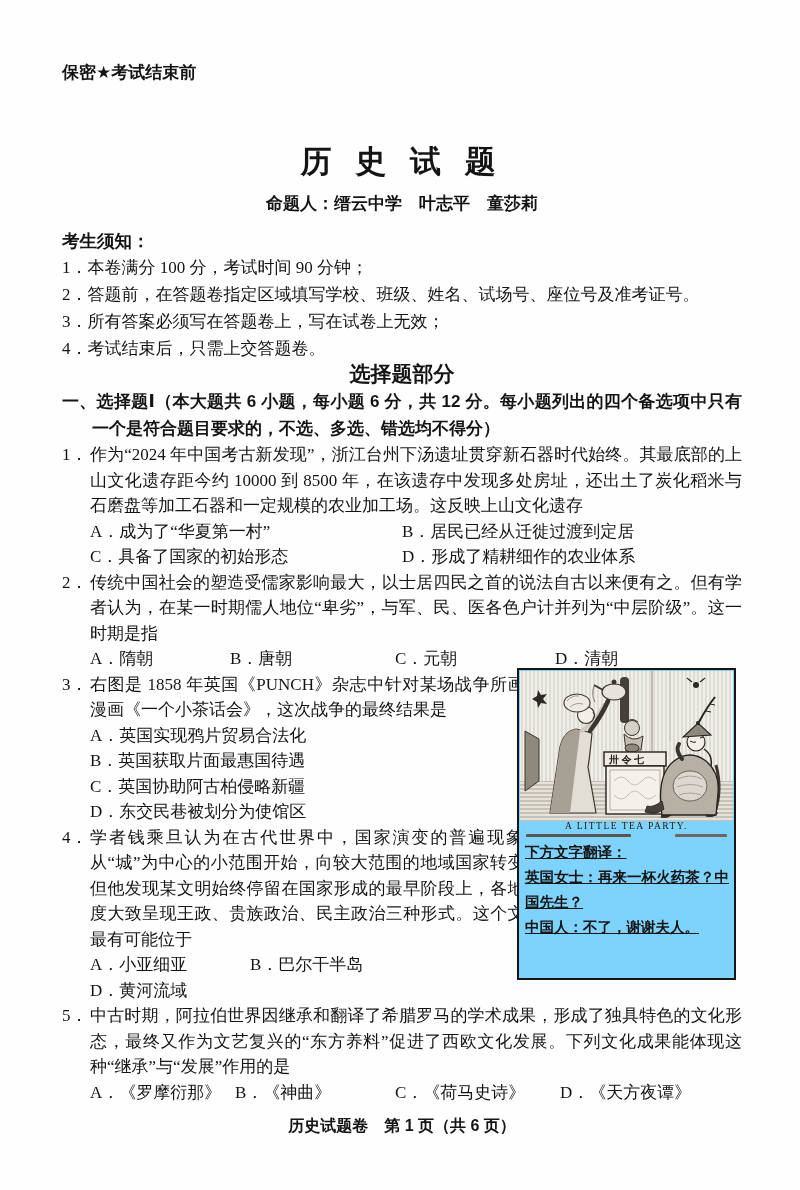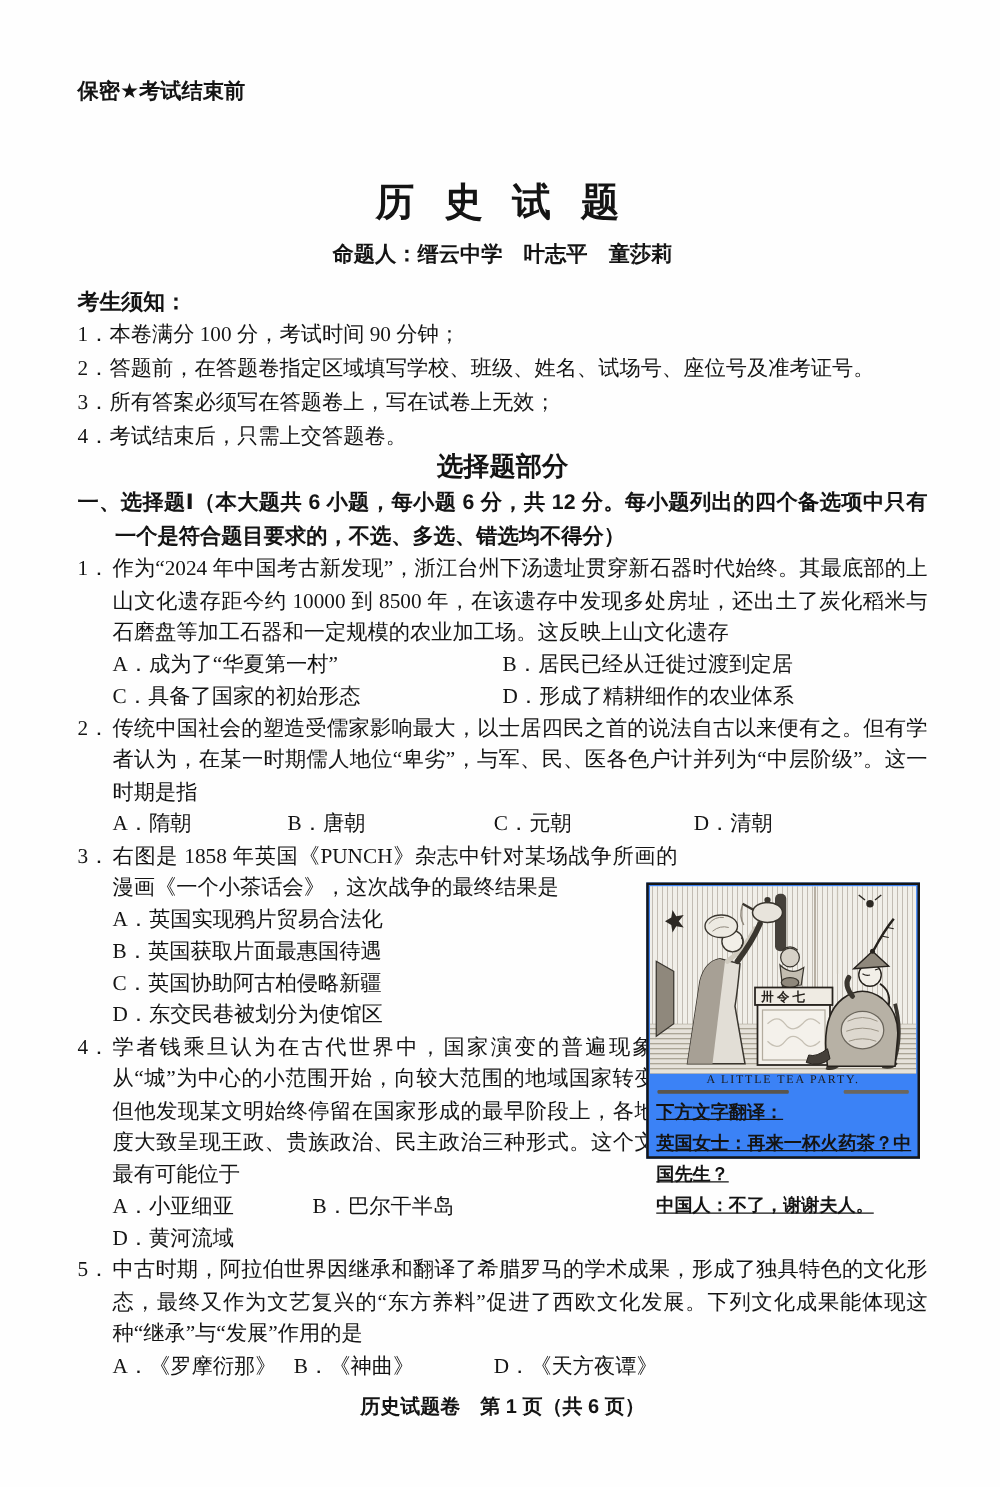--- a/index.html
+++ b/index.html
@@ -59,25 +59,24 @@
   .w310{width:312px;}
   .w140{width:140px;}
   .w160{width:160px;}
   .w165{width:165px;}
   .w145{width:145px;}
   .narrow{width:452px;}
   .opt-line{white-space:nowrap;}
 
   .cartoon-box{
     position:absolute;left:517px;top:668px;
-    width:219px;height:221px;
+    width:219px;height:312px;
     box-sizing:border-box;
     border:2px solid #161616;
-    background:#3b82f6;
-    margin-top:38px;
+    background:#7dd3fc;
   }
   .cartoon-art{display:block;margin:1px auto 0;}
   .cartoon-title{
     text-align:center;
     font-family:"Liberation Serif","DejaVu Serif",serif;
     font-weight:400;font-size:9.5px;line-height:11px;letter-spacing:1.5px;
     color:#1a1a1a;
   }
   .cartoon-subcaption{display:flex;justify-content:space-between;padding:2px 7px 0;}
   .sub-strip-a{width:105px;height:3px;background:#5a554d;border-radius:1px;}
@@ -158,20 +157,21 @@
       <span class="opt">D．黄河流域</span>
     </div>
   </div>
 
   <div class="q">
     <span class="qnum">5．</span>
     <div class="stem">中古时期，阿拉伯世界因继承和翻译了希腊罗马的学术成果，形成了独具特色的文化形态，最终又作为文艺复兴的“东方养料”促进了西欧文化发展。下列文化成果能体现这种“继承”与“发展”作用的是</div>
     <div class="opts-row">
       <span class="opt w145">A．《罗摩衍那》</span>
       <span class="opt w160">B．《神曲》</span>
+      <span class="opt w165">C．《荷马史诗》</span>
       <span class="opt">D．《天方夜谭》</span>
     </div>
   </div>
 
   <div class="footer">历史试题卷　第 1 页（共 6 页）</div>
 
   <div class="cartoon-box">
     <svg class="cartoon-art" width="213" height="150" viewBox="0 0 213 150" xmlns="http://www.w3.org/2000/svg">
       <defs>
         <pattern id="vh" width="4" height="6" patternUnits="userSpaceOnUse">

